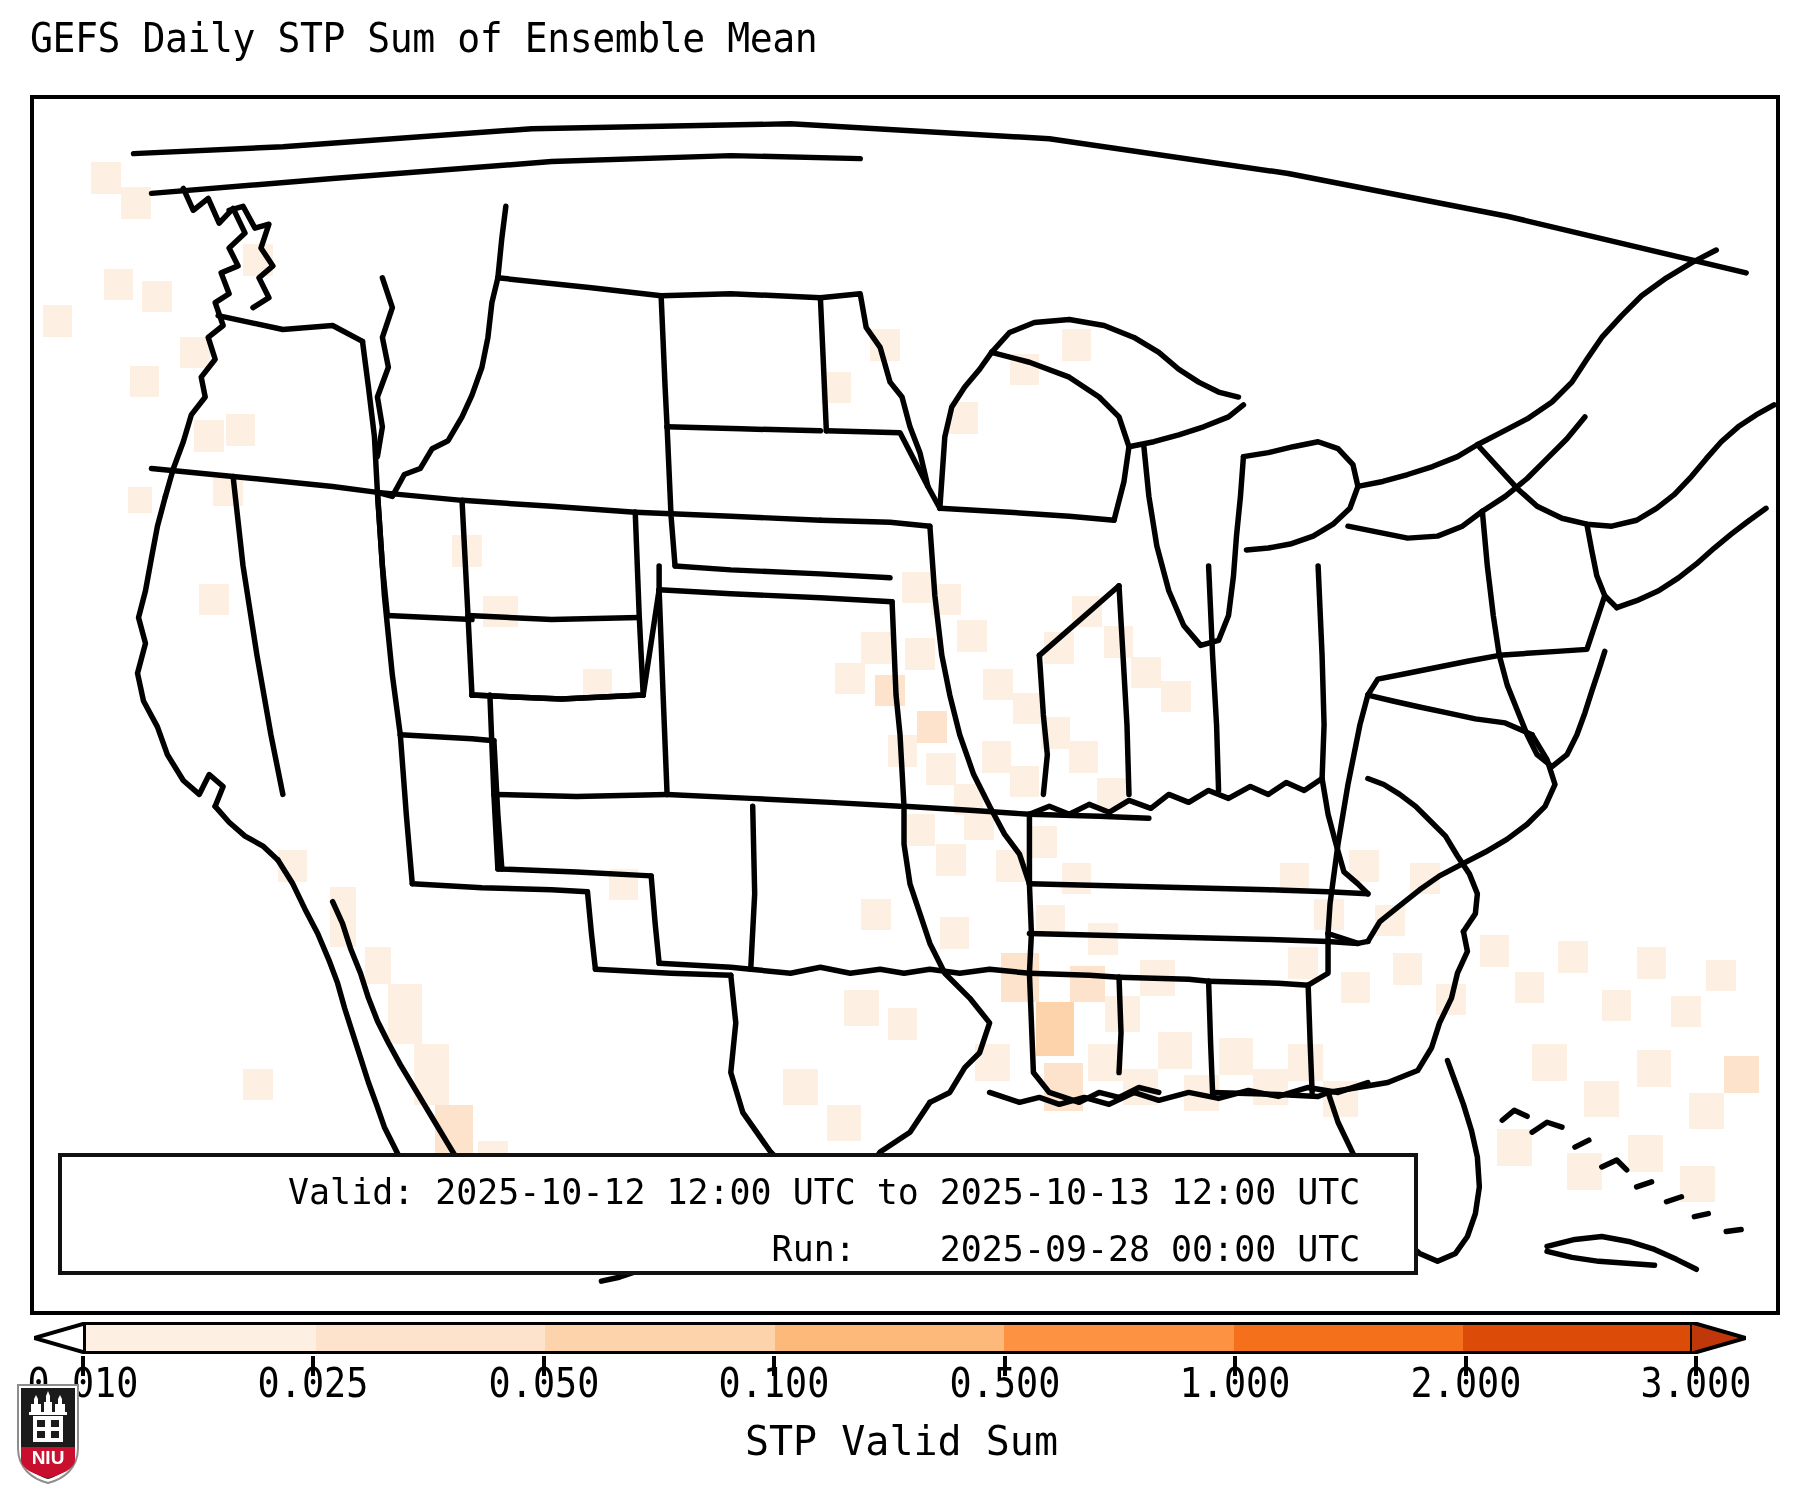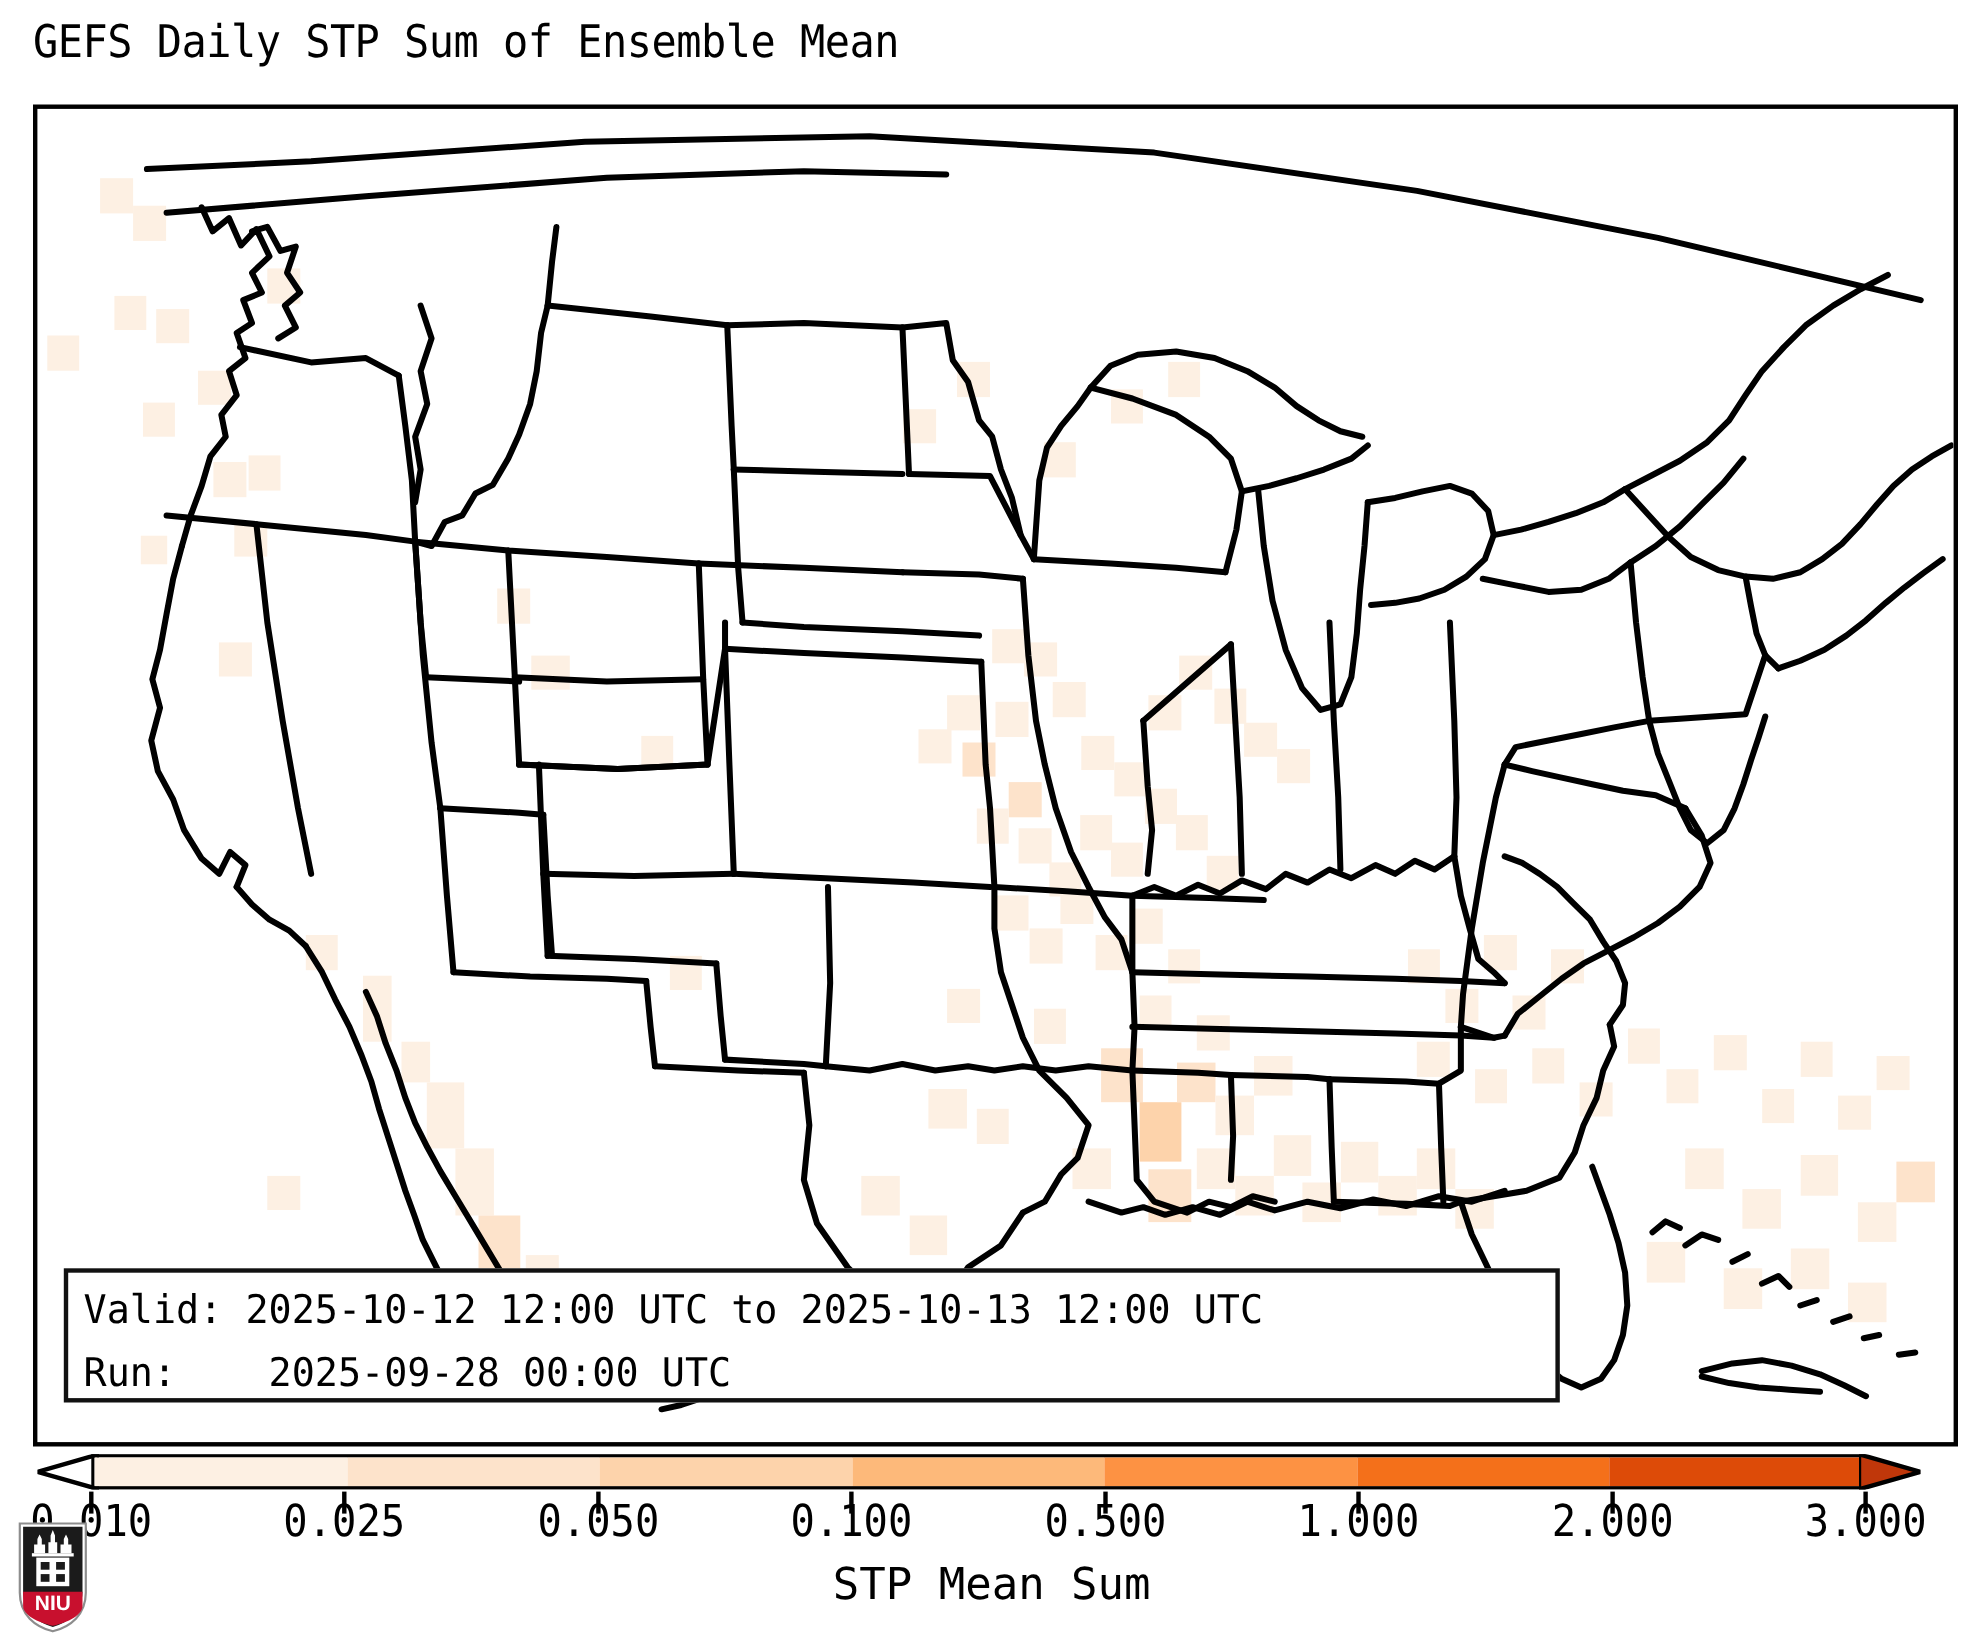--- a/index.html
+++ b/index.html
@@ -19,21 +19,21 @@
     border:4px solid #000;box-sizing:border-box;background:#ffffff;overflow:hidden;
   }
   #map-svg{position:absolute;left:0;top:0;width:100%;height:100%;display:block;}
   #data-layer{position:absolute;left:0;top:0;width:100%;height:100%;}
   .cell{position:absolute;}
 
   
   #info-box{
     position:absolute;left:58px;top:1153px;width:1360px;height:122px;
     border:4px solid #111;background:#ffffff;box-sizing:border-box;
-    padding:6px 14px 0 14px;z-index:40;
+    padding:6px 14px 0 14px;z-index:40;text-align:right;
   }
   .info-line{
     font-size:36px;line-height:57px;color:#000;white-space:pre;
     font-family:"DejaVu Sans Mono","Liberation Mono",monospace;
     transform:scaleX(0.97);transform-origin:left center;
   }
 
   
   #colorbar-wrap{position:absolute;left:0;top:1318px;width:1803px;height:60px;}
   #cbar-row{position:absolute;left:0;top:0;width:1803px;height:42px;}
@@ -433,21 +433,21 @@
 <div id="cbar-labels">
     <div class="ticklabel" style="left: 83px;">0.010</div>
     <div class="ticklabel" style="left: 313.429px;">0.025</div>
     <div class="ticklabel" style="left: 543.857px;">0.050</div>
     <div class="ticklabel" style="left: 774.286px;">0.100</div>
     <div class="ticklabel" style="left: 1004.71px;">0.500</div>
     <div class="ticklabel" style="left: 1235.14px;">1.000</div>
     <div class="ticklabel" style="left: 1465.57px;">2.000</div>
     <div class="ticklabel" style="left: 1696px;">3.000</div>
   </div>
-<div id="cbar-axis-label">STP Mean Sum</div>
+<div id="cbar-axis-label">STP Valid Sum</div>
 
 <svg id="niu-logo" viewBox="0 0 68 104">
   <path d="M4,3 H64 V66 C64,86 50,97 34,101 C18,97 4,86 4,66 Z" fill="#ffffff" stroke="#8d8d8d" stroke-width="2"></path>
   <path d="M7,6 H61 V65 C61,83 48,93 34,97 C20,93 7,83 7,65 Z" fill="#1b1b1b"></path>
   <g fill="#ffffff">
     <rect x="15" y="30" width="38" height="3"></rect>
     <rect x="19" y="34" width="30" height="26"></rect>
     <path d="M17,30 L17,22 L20,22 L20,17 L22,13 L24,17 L24,22 L27,22 L27,30 Z"></path>
     <path d="M30,30 L30,20 L32,20 L32,14 L34,9 L36,14 L36,20 L38,20 L38,30 Z"></path>
     <path d="M41,30 L41,22 L44,22 L44,17 L46,13 L48,17 L48,22 L51,22 L51,30 Z"></path>

